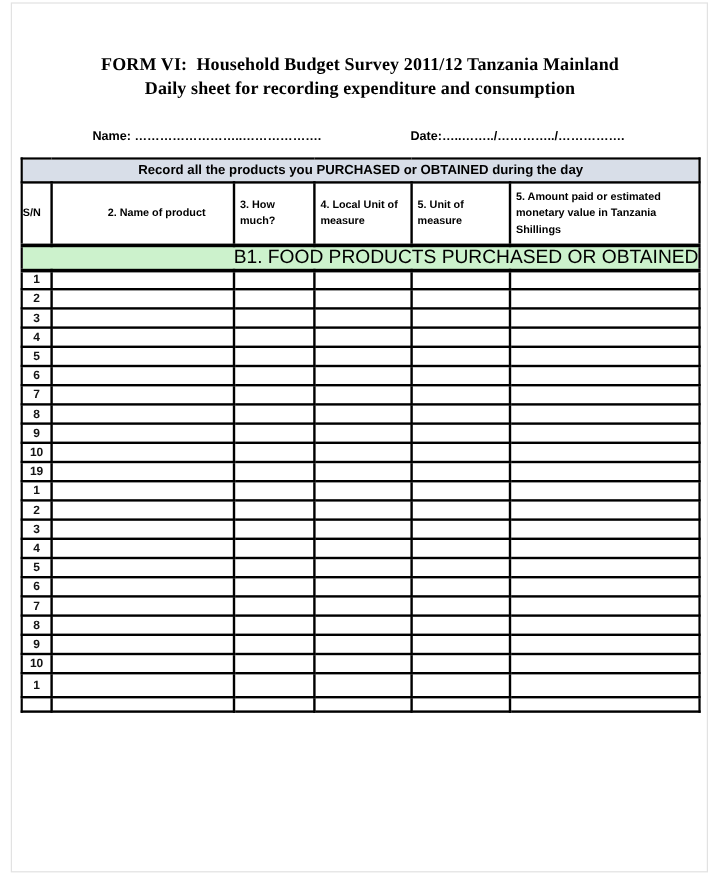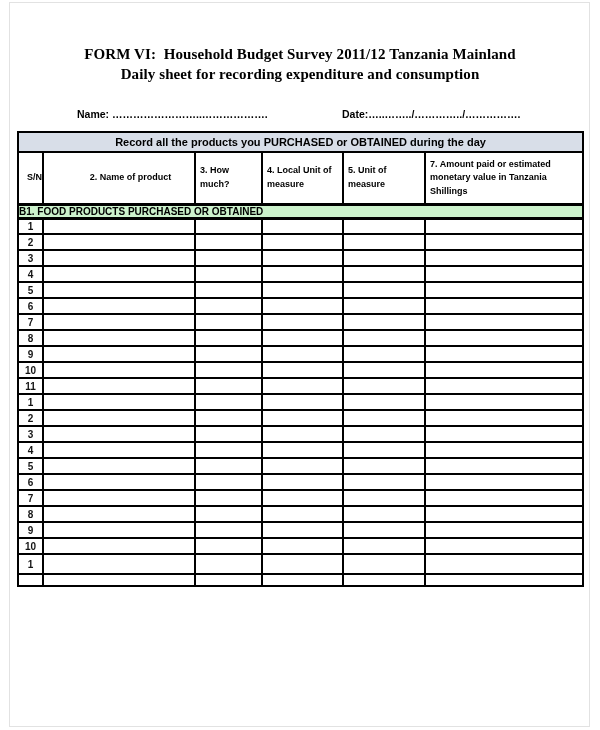--- a/index.html
+++ b/index.html
@@ -33,24 +33,24 @@
     border:2px solid #000;padding:0;box-sizing:border-box;
     font-family:"Liberation Sans",sans-serif;overflow:hidden;
   }
   .banner-cell{
     height:20px;font-size:11px;font-weight:bold;text-align:center;vertical-align:middle;
   }
   .header-row th{
     height:52px;font-size:9px;font-weight:bold;text-align:left;
     vertical-align:middle;padding:2px 4px;line-height:1.5;
   }
-  .header-row th.c-sn{text-align:right;padding:18px 0;}
+  .header-row th.c-sn{text-align:left;padding:18px 0;}
   .header-row th.c-name{text-align:center;padding-left:27px;}
   .section-bar td{
-    height:12px;font-size:10px;font-weight:bold;text-align:left;vertical-align:middle;
+    height:12px;font-size:16px;font-weight:normal;text-align:right;vertical-align:middle;
     border-top-width:3px;border-bottom-width:3px;white-space:pre;
   }
   .data-row td{height:16px;background:#fff;}
   .data-row td.sn{
     font-size:10px;font-weight:bold;text-align:center;vertical-align:middle;color:#141414;
   }
   tr.sec-B3 td{height:20px;}
   tr.partial-row td{height:12px;}
 </style>
 </head>
@@ -78,21 +78,21 @@
     <tbody>
       <tr>
         <td colspan="6" class="banner-cell" style="background-color: rgb(216, 222, 232); margin-top: 28px;">Record all the products you PURCHASED or OBTAINED during the day</td>
       </tr>
       <tr class="header-row">
         <th class="c-sn">S/N</th>
         <th class="c-name">2.  Name of product</th>
         <th>3. How much?</th>
         <th>4. Local Unit of measure</th>
         <th>5.  Unit of measure</th>
-        <th>7.  Amount paid or estimated monetary value in Tanzania Shillings</th>
+        <th>5.  Amount paid or estimated monetary value in Tanzania Shillings</th>
       </tr>
       <tr class="section-bar">
         <td colspan="6" style="background-color: rgb(204, 242, 204);">B1. FOOD PRODUCTS PURCHASED OR OBTAINED</td>
       </tr>
         <tr class="data-row sec-B1">
           <td class="sn">1</td>
           <td></td>
           <td></td>
           <td></td>
           <td></td>
@@ -164,21 +164,21 @@
         </tr>
         <tr class="data-row sec-B1">
           <td class="sn">10</td>
           <td></td>
           <td></td>
           <td></td>
           <td></td>
           <td></td>
         </tr>
         <tr class="data-row sec-B1">
-          <td class="sn">11</td>
+          <td class="sn">19</td>
           <td></td>
           <td></td>
           <td></td>
           <td></td>
           <td></td>
         </tr>
         <tr class="data-row sec-B2">
           <td class="sn">1</td>
           <td></td>
           <td></td>

